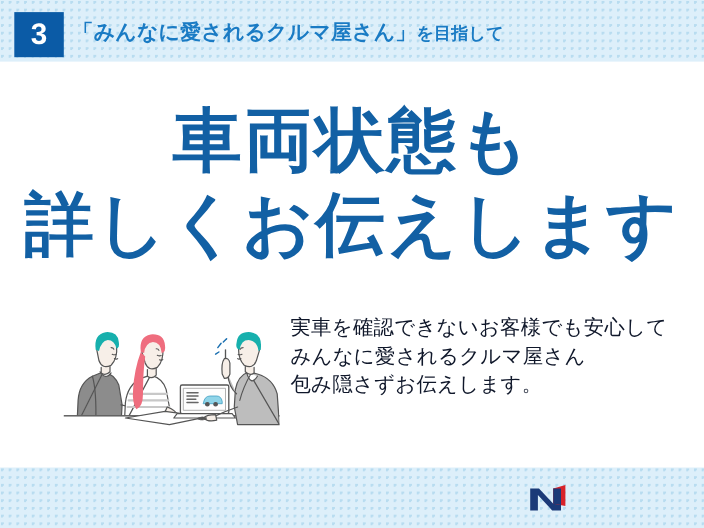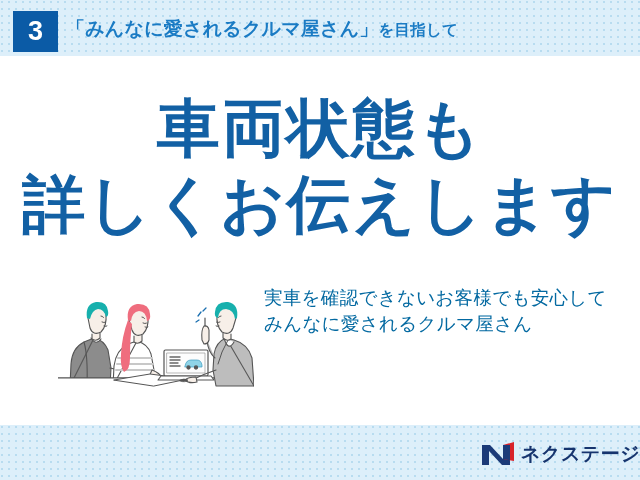--- a/index.html
+++ b/index.html
@@ -99,21 +99,21 @@
     width: 196px;
     height: 112px;
   }
 
   
   #body-copy {
     position: absolute;
     left: 264px;
     top: 285px;
     width: 350px;
-    color: #0369a1;
+    color: #0f172a;
     font-size: 18.5px;
     line-height: 25.5px;
     letter-spacing: 0.3px;
     font-weight: 500;
   }
   #body-copy .bl {
     display: block;
     white-space: nowrap;
   }
 
@@ -260,26 +260,26 @@
 
           <path d="M122 102 q4 -2 8 0 q-3 3 -8 1 z" fill="#555" stroke="#555" stroke-width="0.7"></path>
         </g>
       </g>
     </svg>
   </div>
 
   <div id="body-copy">
     <span class="bl">実車を確認できないお客様でも安心して</span>
     <span class="bl">みんなに愛されるクルマ屋さん</span>
+    <span class="bl">包み隠さずお伝えします。</span>
   </div>
 
   <div class="dot-band" id="footer-band"></div>
 
   <div id="logo">
     <svg id="logo-mark" width="34" height="24" viewBox="0 0 34 24" xmlns="http://www.w3.org/2000/svg">
       <path d="M1 23 L1 3 L9 3 L22 17 L22 3 L29 3 L29 23 L21 23 L8 9 L8 23 Z" fill="#1b3a78"></path>
       <path d="M22 3 L33 0 L33 19 L22 17 Z" fill="#d8232a"></path>
       <path d="M22 3 L29 3 L29 18.2 L22 17 Z" fill="#1b3a78"></path>
     </svg>
-    <span id="logo-text">ネクステージ</span>
   </div>
 
 </div>
 
 </body></html>

